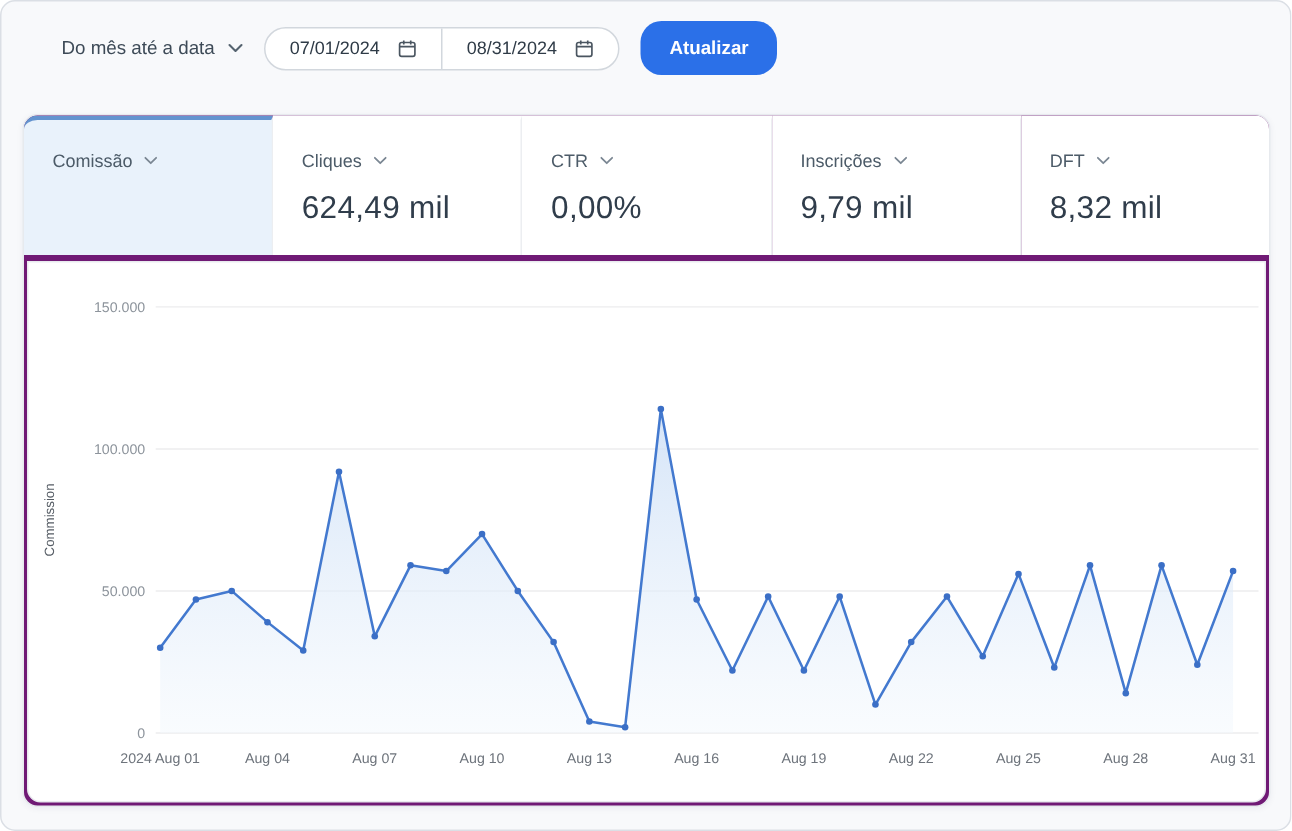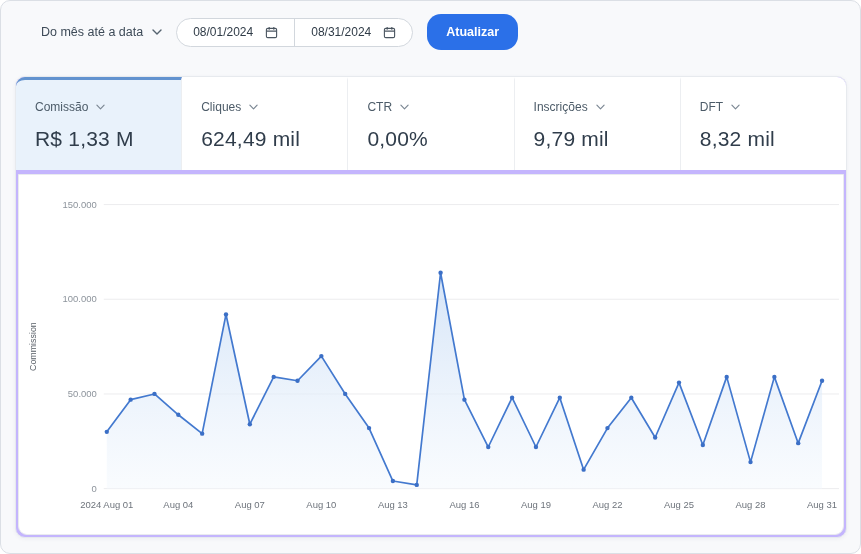--- a/index.html
+++ b/index.html
@@ -9,21 +9,21 @@
   
   .topbar { position:absolute; left:16px; top:0; width:100%; height:62px; display:flex; align-items:center; padding-left:24px; }
   .preset { display:flex; align-items:center; gap:9px; font-size:12.5px; color:#3d4a57; cursor:pointer; }
   .chev { display:inline-block; }
   .date-range { display:flex; align-items:center; margin-left:14px; height:29px; background:#fff; border:1px solid #d2d7dd; border-radius:15px; overflow:hidden; }
   .date-field { display:flex; align-items:center; gap:12px; padding:0 16px; height:100%; font-size:12px; color:#2f3b47; cursor:pointer; }
   .range-divider { width:1px; height:29px; background:#d2d7dd; }
   .update-btn { margin-left:14px; height:36px; padding:0 19px; background:#2b70e8; color:#fff; font-family:"Liberation Sans", sans-serif; font-size:12.5px; font-weight:bold; border:none; border-radius:14px; cursor:pointer; }
 
   
-  .card { position:absolute; left:14px; top:75px; width:832px; height:462px; background:#c4b5fd; border:1px solid #e7eaee; border-radius:10px; box-shadow:0 1px 4px rgba(25,45,75,0.05); display:flex; flex-direction:column; }
+  .card { position:absolute; left:14px; top:75px; width:832px; height:462px; background:#701a75; border:1px solid #e7eaee; border-radius:10px; box-shadow:0 1px 4px rgba(25,45,75,0.05); display:flex; flex-direction:column; }
   .tabs { display:flex; flex:0 0 93px; height:93px; }
   .tab { flex:1; position:relative; padding:20px 0 0 19px; border-right:1px solid #eceef1; border-top:3px solid transparent; cursor:pointer; background:#fff; }
   .tab:first-child { border-top-left-radius:9px; }
   .tab:last-child { border-right:none; border-top-right-radius:9px; }
   .tab.active { background:#e9f2fb; border-top-color:#6393cf; }
   .tab-label-row { display:flex; align-items:center; gap:8px; font-size:12px; color:#4c5b68; }
   .tab-value { margin-top:13px; font-size:21px; color:#303d4b; letter-spacing:0.2px; }
 
   .chart-panel { flex:1; margin:4px 2px 2px 2px; border:1px solid #e9ebef; border-radius:0 0 9px 9px; background:#fff; overflow:hidden; }
   .chart-panel svg { display:block; width:100%; height:100%; }
@@ -38,21 +38,21 @@
 
   <div class="topbar">
     <div class="preset">
       <span>Do mês até a data</span>
       <svg class="chev" width="10" height="6" viewBox="0 0 10 6">
           <polyline points="1,1 5,5 9,1" fill="none" stroke="#55636f" stroke-width="1.4" stroke-linecap="round" stroke-linejoin="round"></polyline>
         </svg>
     </div>
     <div class="date-range">
       <div class="date-field">
-        <span>08/01/2024</span>
+        <span>07/01/2024</span>
         <svg width="13" height="13" viewBox="0 0 14 14">
             <rect x="1.5" y="2.5" width="11" height="10" rx="1.5" fill="none" stroke="#4a5560" stroke-width="1.2"></rect>
             <line x1="4.5" y1="1" x2="4.5" y2="4" stroke="#4a5560" stroke-width="1.2"></line>
             <line x1="9.5" y1="1" x2="9.5" y2="4" stroke="#4a5560" stroke-width="1.2"></line>
             <line x1="1.5" y1="5.5" x2="12.5" y2="5.5" stroke="#4a5560" stroke-width="1.2"></line>
           </svg>
       </div>
       <div class="range-divider"></div>
       <div class="date-field">
         <span>08/31/2024</span>
@@ -69,21 +69,20 @@
 
   <div class="card">
     <div class="tabs" id="tabs">
         <div class="tab active">
           <div class="tab-label-row">
             <span>Comissão</span>
             <svg width="9" height="6" viewBox="0 0 10 6">
               <polyline points="1,1 5,5 9,1" fill="none" stroke="#7b8793" stroke-width="1.3" stroke-linecap="round" stroke-linejoin="round"></polyline>
             </svg>
           </div>
-          <div class="tab-value">R$ 1,33 M</div>
         </div>
         <div class="tab">
           <div class="tab-label-row">
             <span>Cliques</span>
             <svg width="9" height="6" viewBox="0 0 10 6">
               <polyline points="1,1 5,5 9,1" fill="none" stroke="#7b8793" stroke-width="1.3" stroke-linecap="round" stroke-linejoin="round"></polyline>
             </svg>
           </div>
           <div class="tab-value">624,49 mil</div>
         </div>

